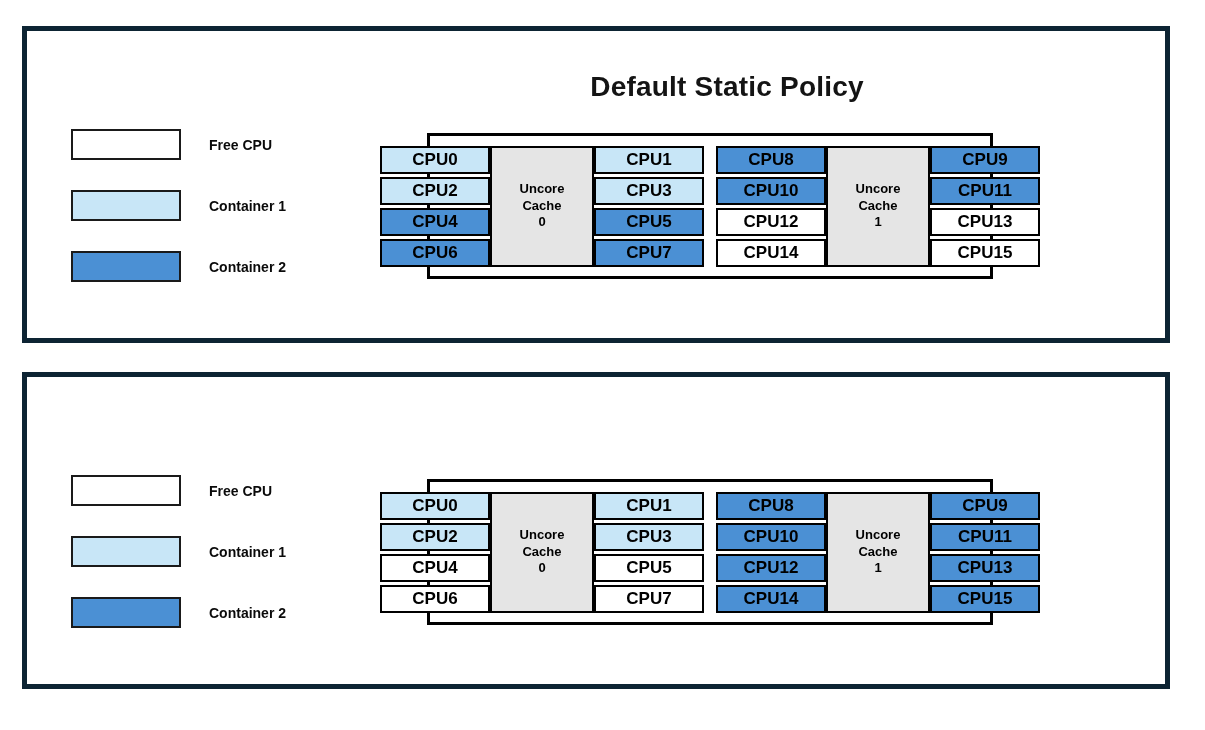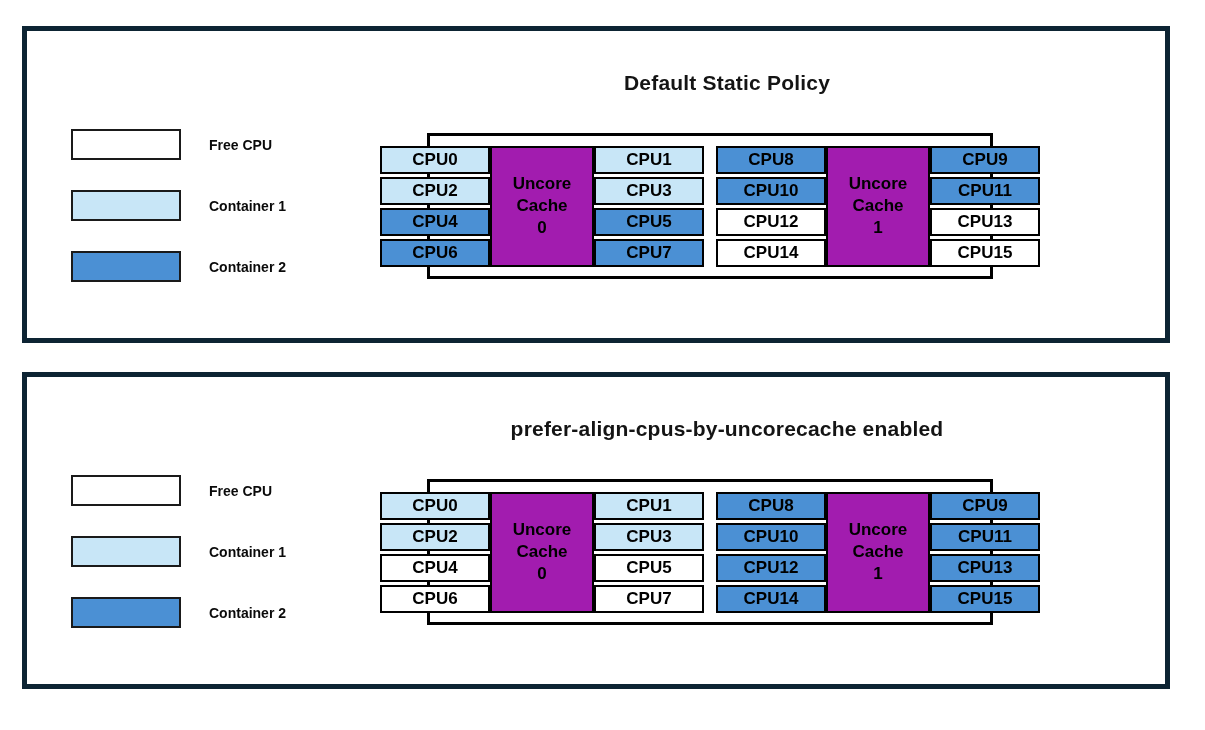--- a/index.html
+++ b/index.html
@@ -17,21 +17,21 @@
     height: 317px;
     border: 5px solid #0d2433;
     background: #ffffff;
   }
   .panel-0 { top: 26px; }
   .panel-1 { top: 372px; }
   .panel-title {
     position: absolute;
     top: 40px; left: 330px; width: 740px;
     text-align: center;
-    font-size: 21px;
+    font-size: 28px;
     font-weight: bold;
     color: #141414;
     letter-spacing: 0.2px;
   }
   .legend {
     position: absolute;
     left: 44px; top: 98px;
   }
   .legend-row {
     display: flex;
@@ -82,26 +82,26 @@
     justify-content: center;
     font-size: 17px;
     font-weight: bold;
     color: #000000;
     background: #ffffff;
   }
   .cache-cell {
     width: 104px;
     height: 121px;
     border: 2px solid #000000;
-    background: #a21caf;
+    background: #e5e5e5;
     display: flex;
     flex-direction: column;
     align-items: center;
     justify-content: center;
-    font-size: 17px;
+    font-size: 13px;
     font-weight: bold;
     color: #000000;
     line-height: 1.3;
     text-align: center;
   }
 </style>
 </head>
 <body>
 
 <section class="panel panel-0">
@@ -159,21 +159,20 @@
         <div class="cpu-cell" style="background: rgb(75, 144, 212);">CPU9</div>
         <div class="cpu-cell" style="background: rgb(75, 144, 212);">CPU11</div>
         <div class="cpu-cell" style="background: rgb(255, 255, 255);">CPU13</div>
         <div class="cpu-cell" style="background: rgb(255, 255, 255);">CPU15</div>
       </div>
     </div>
   </div>
 </section>
 
 <section class="panel panel-1">
-  <h2 class="panel-title">prefer-align-cpus-by-uncorecache enabled</h2>
 
   <div class="legend">
     <div class="legend-row">
       <span class="swatch" style="background: rgb(255, 255, 255);"></span>
       <span class="legend-label">Free CPU</span>
     </div>
     <div class="legend-row">
       <span class="swatch" style="background: rgb(200, 230, 247);"></span>
       <span class="legend-label">Container 1</span>
     </div>

